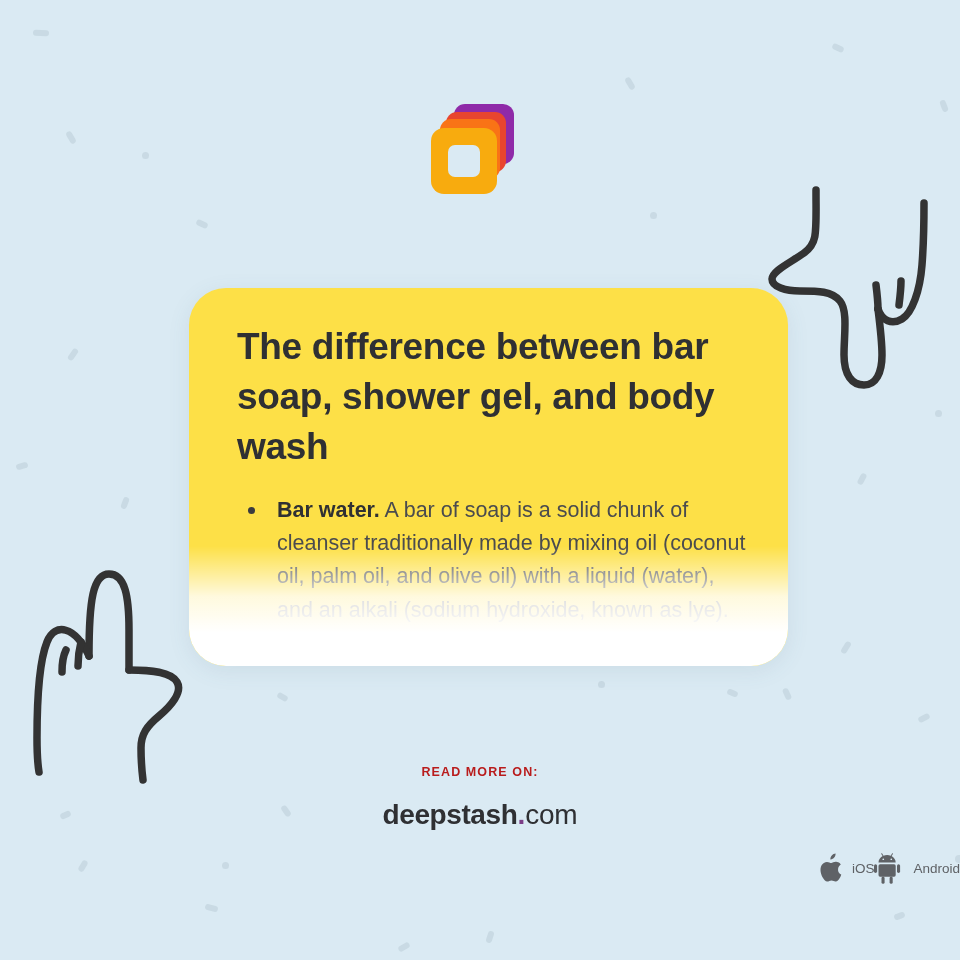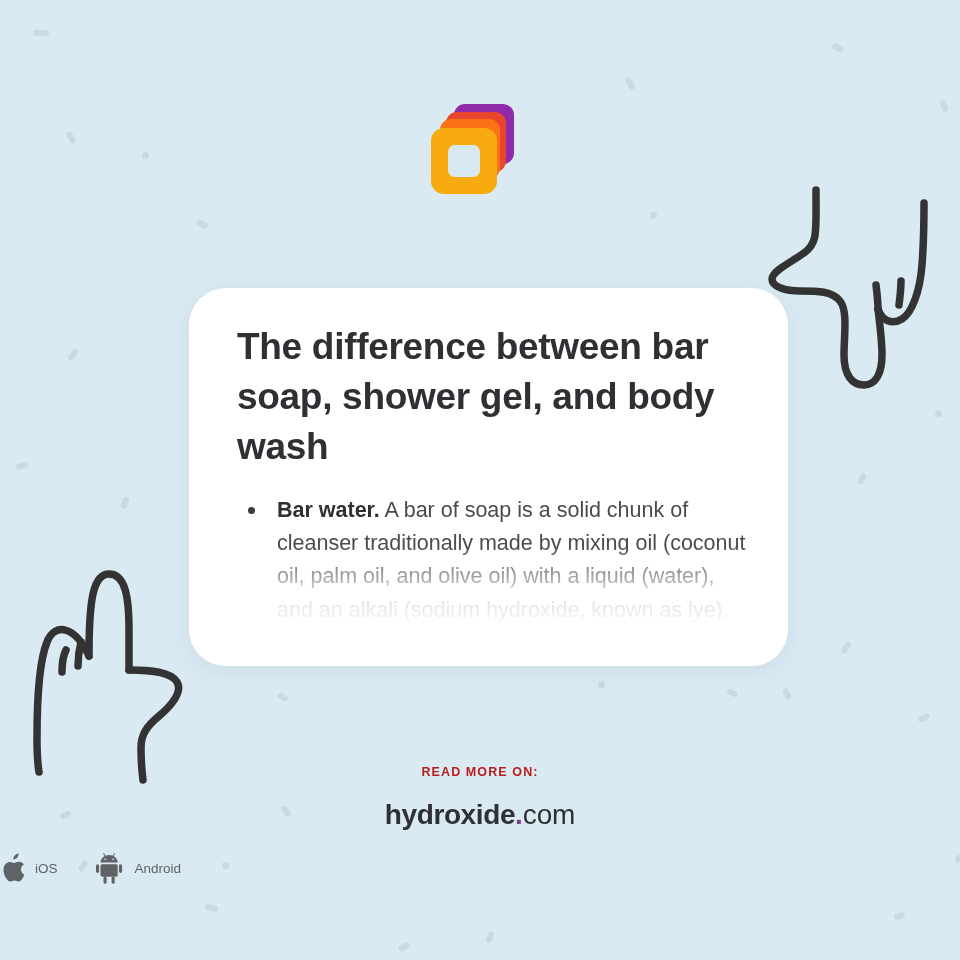--- a/index.html
+++ b/index.html
@@ -38,21 +38,21 @@
   .hand { position:absolute; pointer-events:none; }
   .hand svg { display:block; }
   .hand-right { left:760px; top:175px; }
   .hand-left  { left:25px;  top:560px; }
 
   
   .card {
     position:absolute;
     left:189px; top:288px;
     width:599px; height:378px;
-    background:#ffffff;
+    background:#fde047;
     border-radius:37px;
     box-shadow:0 5px 22px rgba(80,110,130,.10);
     overflow:hidden;
   }
   .card-inner { padding:34px 34px 0 48px; }
 
   .card-title {
     font-size:37px;
     font-weight:bold;
     line-height:1.35;
@@ -85,21 +85,21 @@
   .footer { position:absolute; left:0; right:0; top:765px; text-align:center; }
   .read-more {
     font-size:12.5px; font-weight:bold; letter-spacing:1.1px;
     color:#b91c1c; margin-bottom:20px;
   }
   .brand { font-size:28px; color:#2f3033; margin-bottom:22px; }
   .brand-name { font-weight:bold; letter-spacing:-.4px; }
   .brand-dot { color:#7b3d86; font-weight:bold; }
   .brand-tld { font-weight:normal; letter-spacing:-.2px; }
 
-  .stores { display:flex; justify-content:flex-start; align-items:center; gap:38px; }
+  .stores { display:flex; justify-content:flex-end; align-items:center; }
   .store { display:flex; align-items:center; gap:9px; }
   .store-label { font-size:13.5px; color:#5f6266; }
   .store svg { display:block; fill:#5f6266; }
 </style>
 </head>
 <body>
 
 <div id="confetti">
     <div class="speck" style="left: 33px; top: 30px; width: 16px; height: 6px; background: rgb(198, 215, 224); transform: rotate(2deg);"></div>
     <div class="speck" style="left: 68px; top: 131px; width: 6px; height: 13px; background: rgb(198, 215, 224); transform: rotate(-30deg);"></div>
@@ -173,21 +173,21 @@
       </li>
     </ul>
   </div>
   <div class="fade"></div>
 </div>
 
 <div class="footer">
   <div class="read-more">READ MORE ON:</div>
 
   <div class="brand">
-    <span class="brand-name">hydroxide</span><span class="brand-dot">.</span><span class="brand-tld">com</span>
+    <span class="brand-name">deepstash</span><span class="brand-dot">.</span><span class="brand-tld">com</span>
   </div>
 
   <div class="stores">
     <div class="store">
       <span>
         <svg width="26" height="31" viewBox="0 0 26 31">
           <path d="M17.2 4.6c.9-1.1 1.5-2.6 1.4-4.1-1.3.06-2.9.9-3.8 2-.8 1-1.6 2.5-1.4 4 1.5.1 3-.8 3.8-1.9z"></path>
           <path d="M21.1 16.4c-.03-3.3 2.7-4.9 2.8-5-1.5-2.2-3.9-2.5-4.7-2.6-2-.2-3.9 1.2-4.9 1.2-1 0-2.6-1.1-4.3-1.1-2.2.03-4.2 1.3-5.4 3.3-2.3 4-.6 9.9 1.6 13.1 1.1 1.6 2.4 3.4 4.1 3.3 1.6-.07 2.3-1.1 4.2-1.1 1.9 0 2.5 1.1 4.2 1 1.7-.03 2.8-1.6 3.9-3.2 1.2-1.8 1.7-3.6 1.7-3.7-.04-.02-3.3-1.3-3.3-5.1z"></path>
         </svg>
       </span>

